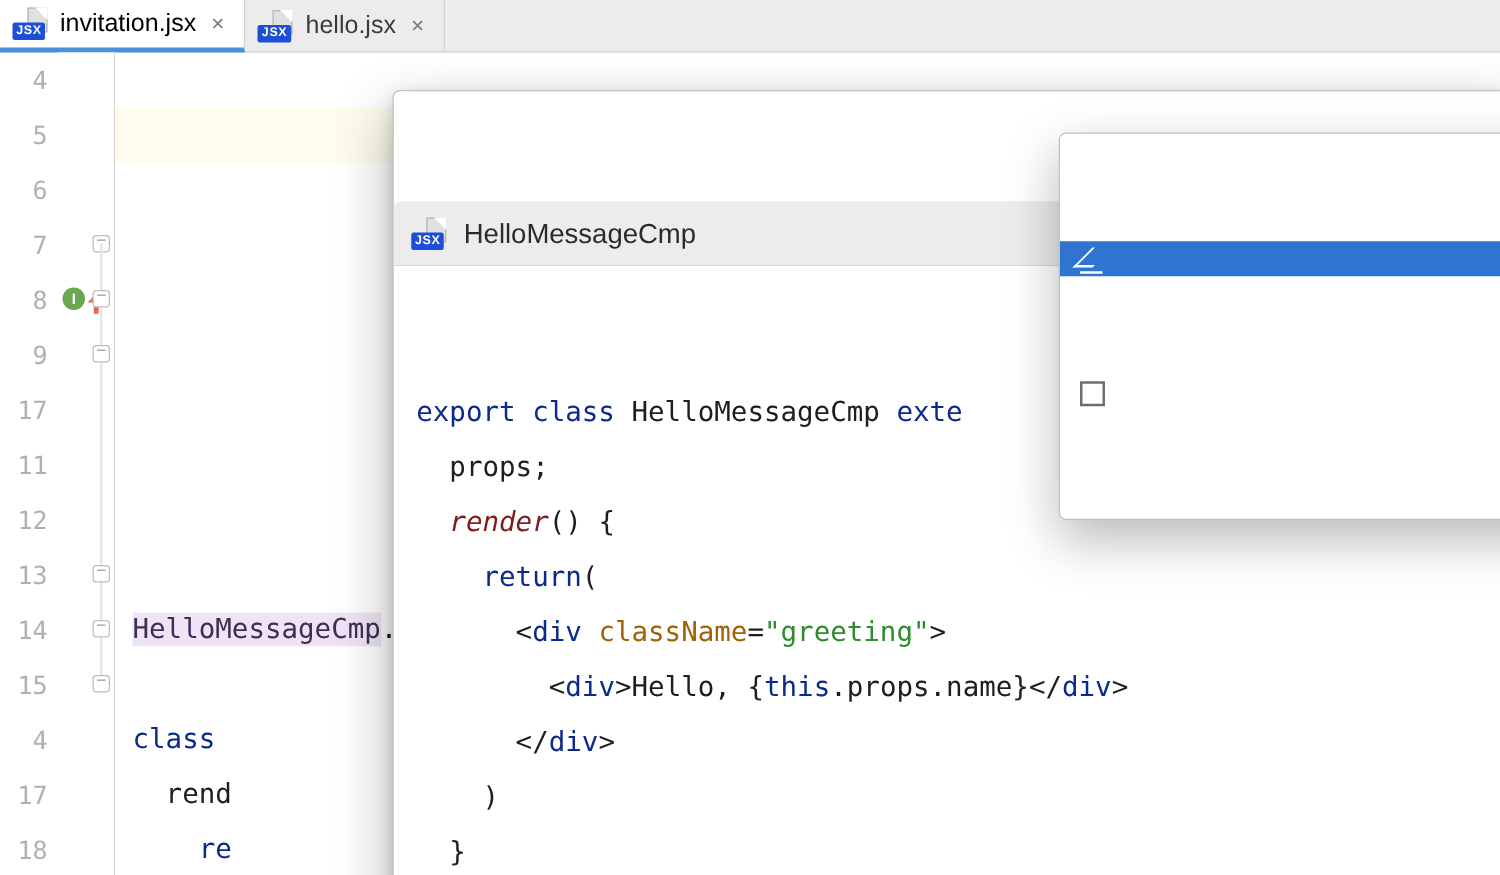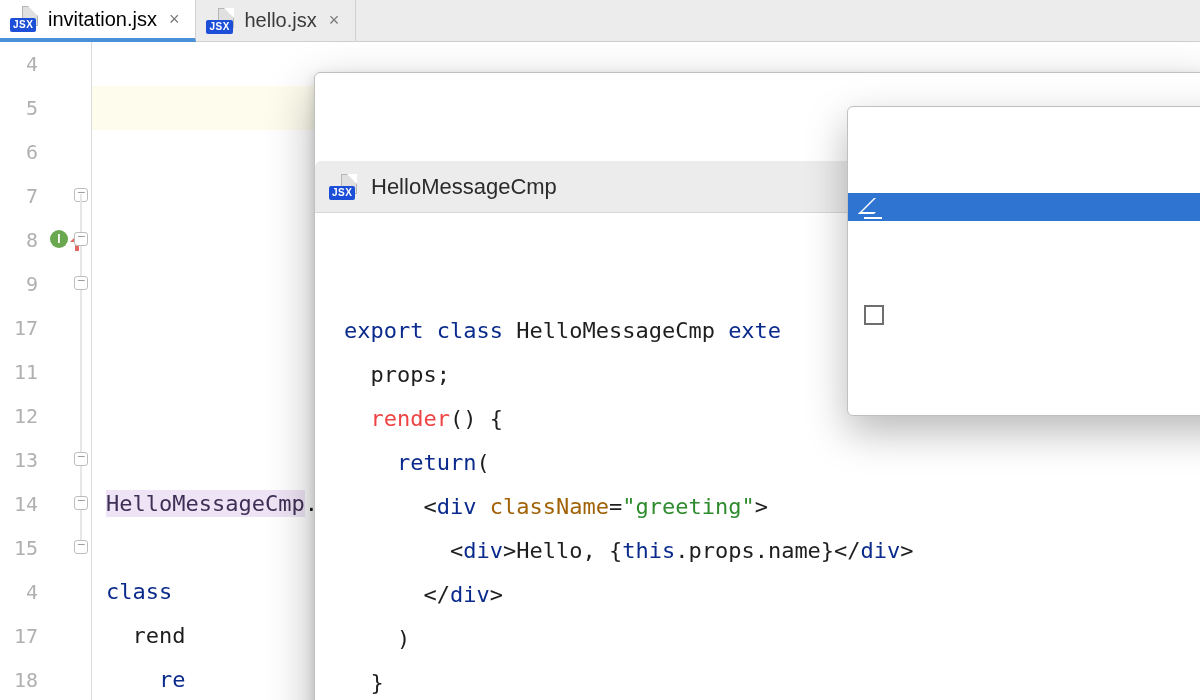--- a/index.html
+++ b/index.html
@@ -125,21 +125,21 @@
   .hl-line {
     position: absolute;
     left: 0; right: 0;
     height: 44px;
     background: #fdfced;
     z-index: -1;
   }
 
   
   .kw   { color: #0a2b8c; }            
-  .prop { color: #ef4444; }            
+  .prop { color: #7f1d1d; font-style: italic; }            
   .punc { color: #1e1e1e; }
   .str  { color: #2e8b2e; }            
   .attr { color: #a16207; }
   .def  { color: #1e1e1e; }
   .name-hl {
     background: #eee4f5;
     color: #3d2f55;
     padding: 1px 0;
   }
 
@@ -207,21 +207,21 @@
   .popup-header .title { font-weight: 400; }
   .popup-header .spacer { flex: 1; }
   .popup-header .kebab {
     font-size: 22px; color: #7a7a7a; letter-spacing: -2px;
     cursor: pointer;
     width: 18px; text-align: center;
   }
   .popup-body {
     padding: 8px 18px 18px 18px;
   }
-  .popup-body .pln { height: 44px; margin-left: 11px; }
+  .popup-body .pln { height: 44px; }
 
   
   .menu {
     position: absolute;
     left: 755px; top: 64px;
     width: 412px;
     background: #fff;
     border: 1px solid #c0c0c0;
     border-radius: 6px;
     box-shadow: 0 16px 42px rgba(0,0,0,.28);

